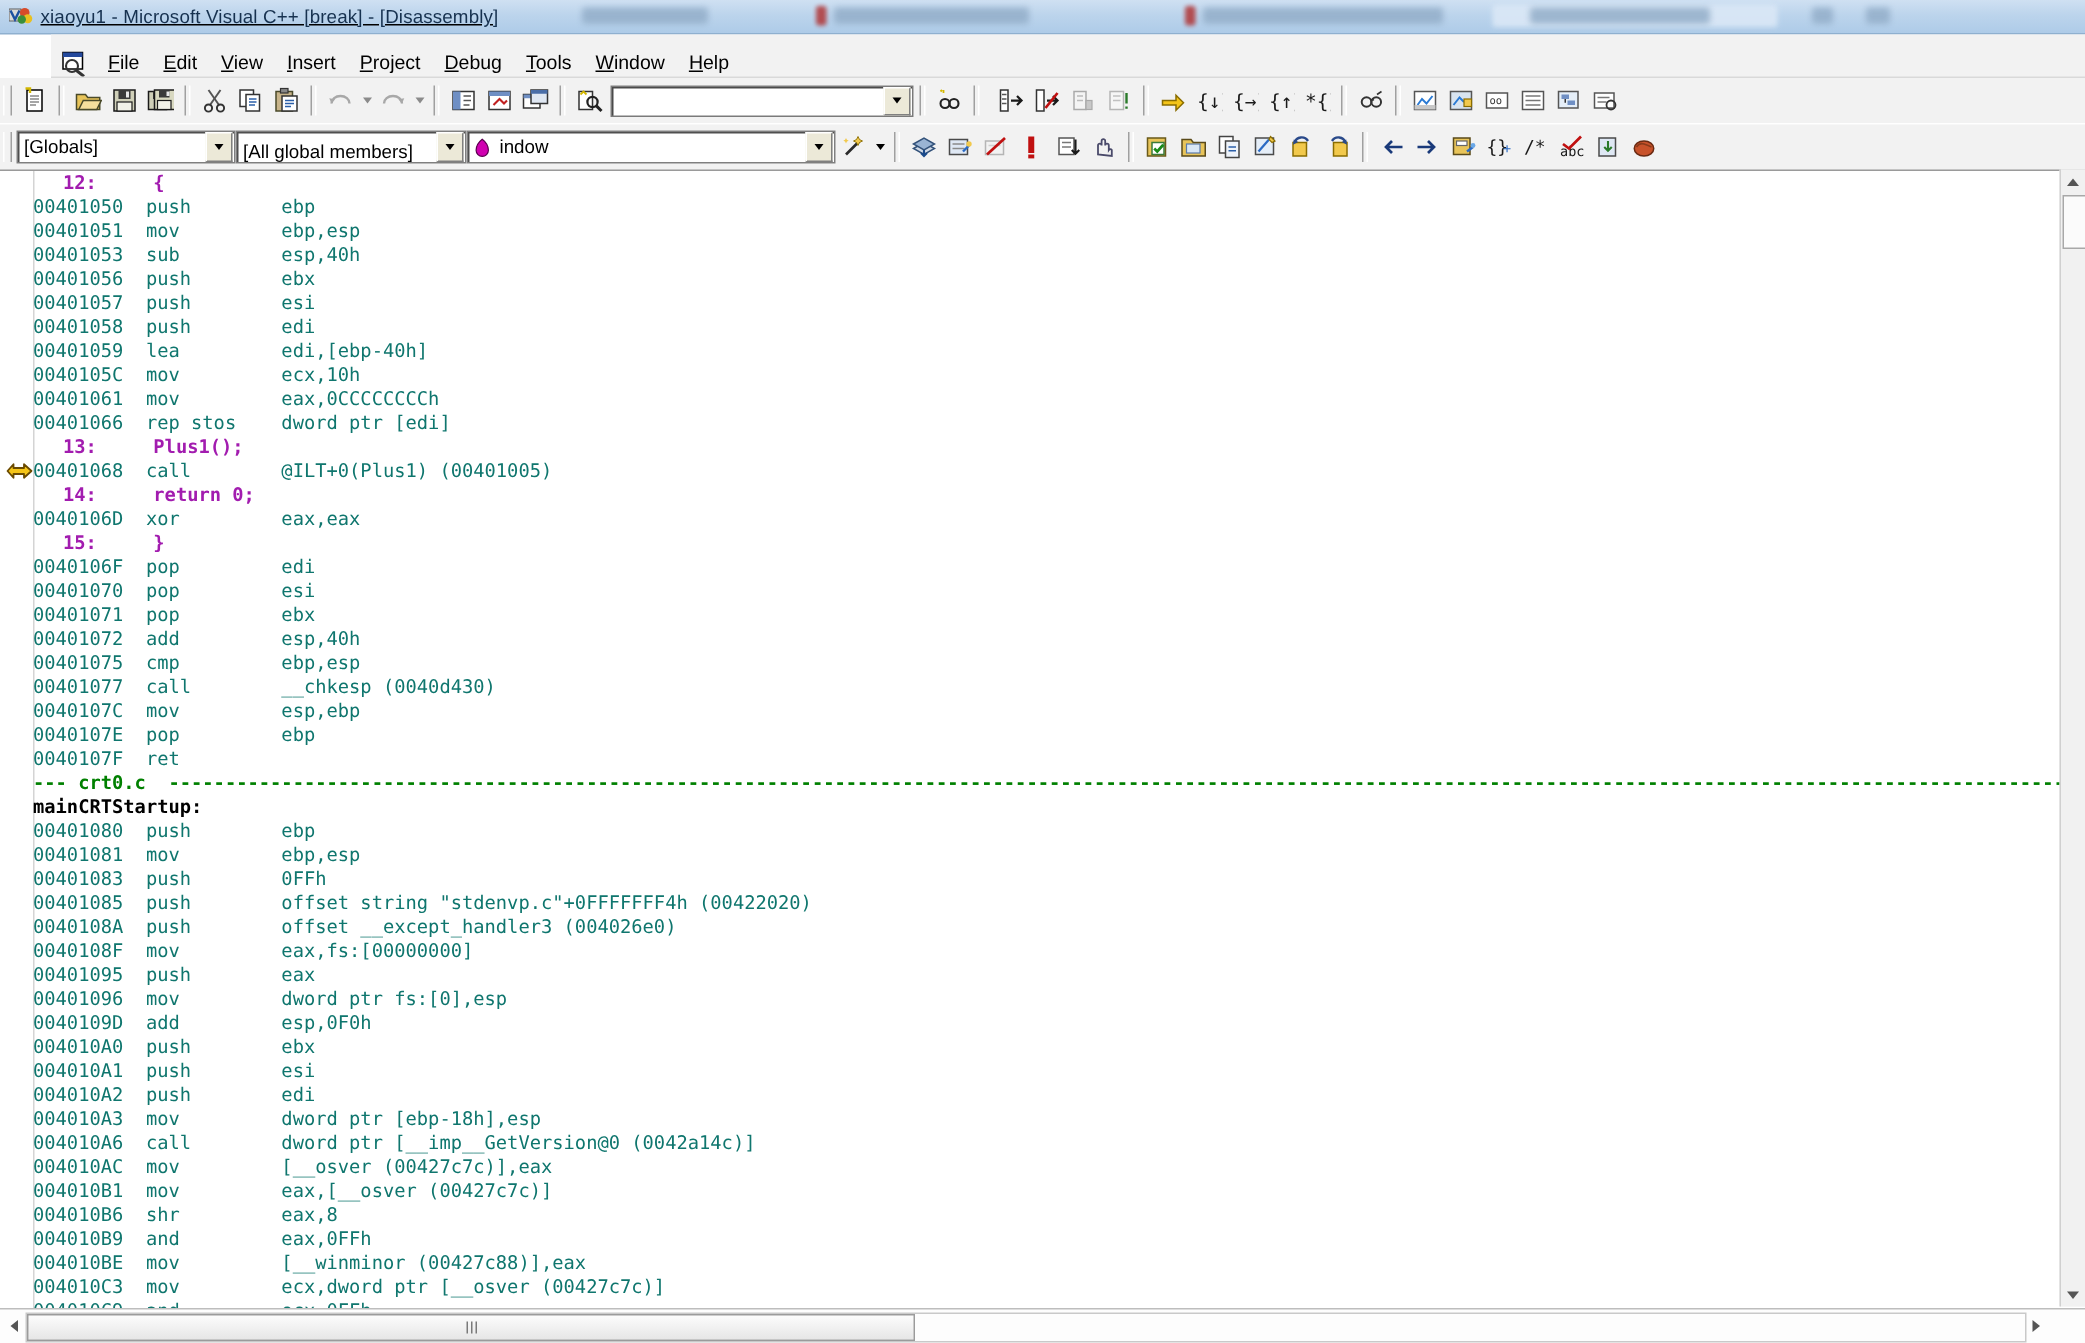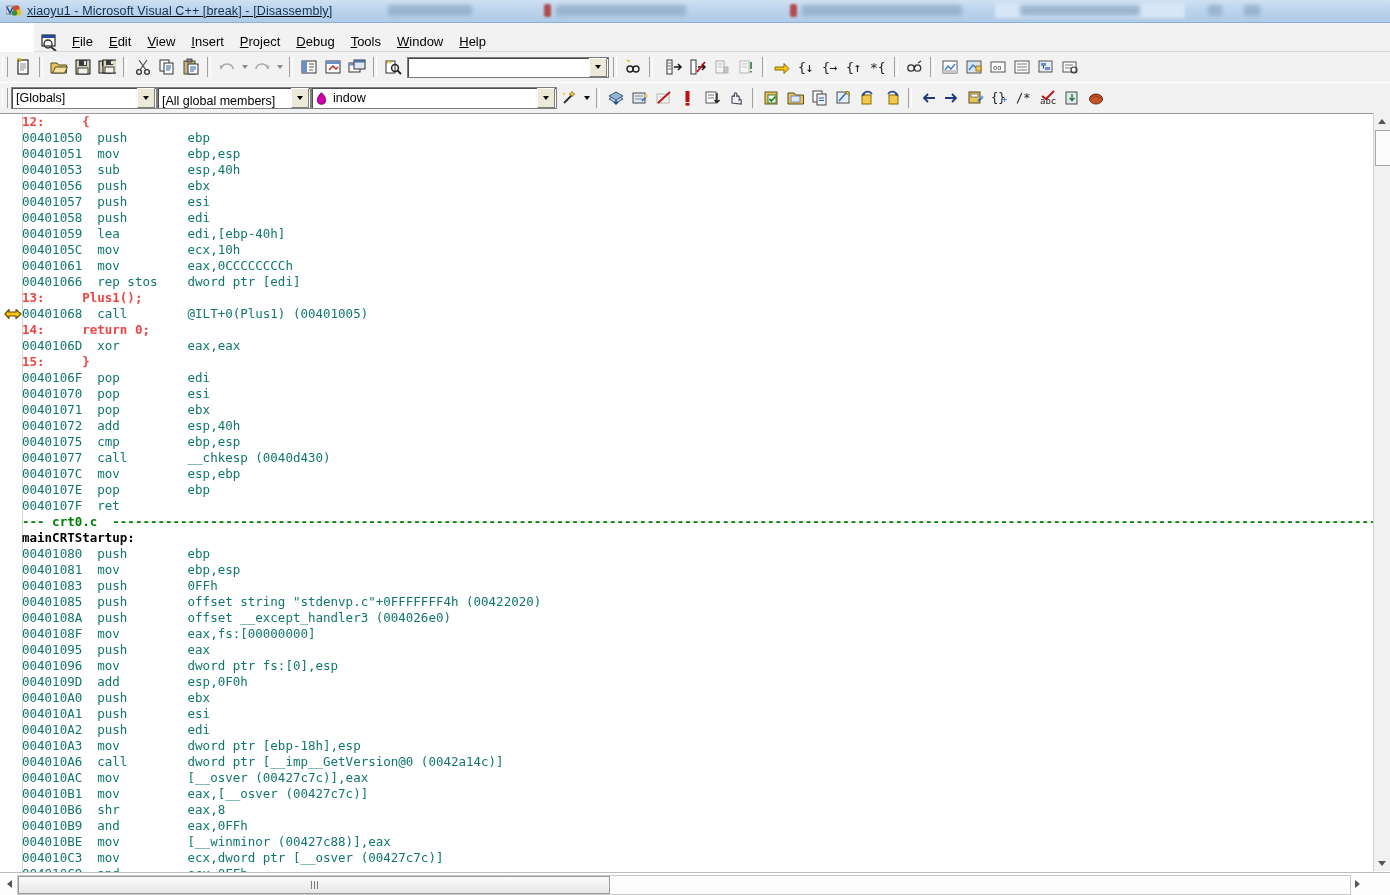--- a/index.html
+++ b/index.html
@@ -124,21 +124,21 @@
     position:absolute;left:0;top:0;width:22px;height:758px;
     background:#ffffff;border-right:1px solid #d4d4d4;
   }
   .code{
     position:absolute;left:22px;top:0;right:16px;top:0;
     font-family:"DejaVu Sans Mono","Liberation Mono",monospace;
     font-size:12.5px;line-height:16px;
     white-space:pre;
   }
   .ln{height:16px;display:block;white-space:pre;}
-  .ln.src{color:#ef4444;font-weight:bold;}
+  .ln.src{color:#a21caf;font-weight:bold;padding-left:20px;}
   .ln.asm{color:#0f766e;}
   .ln.sep{color:#008000;font-weight:bold;}
   .ln.label{color:#000000;font-weight:bold;}
 
   
   .ip-arrow{
     position:absolute;left:4px;width:18px;height:14px;
   }
 
   

